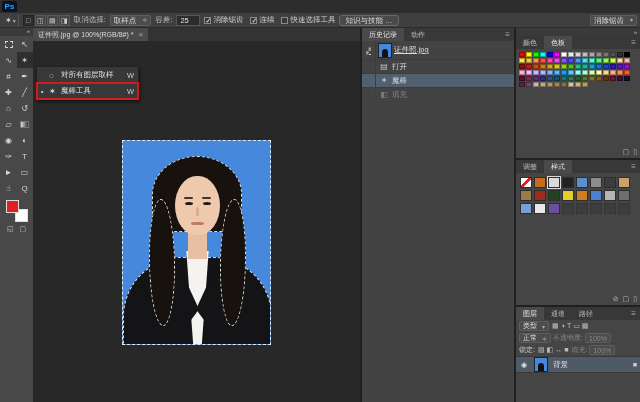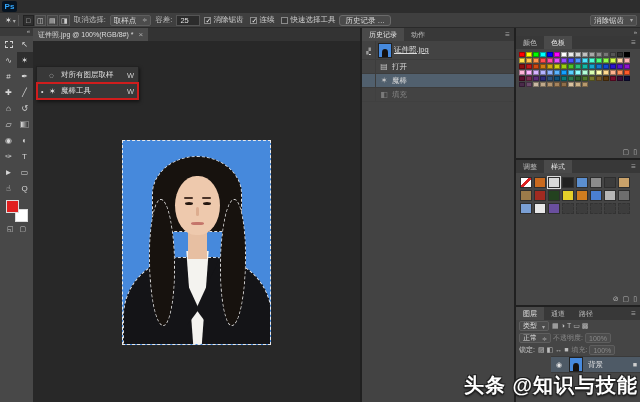--- a/index.html
+++ b/index.html
@@ -120,21 +120,21 @@
   .stc.none { background:linear-gradient(135deg,#fff 42%,#d22 42%,#d22 58%,#fff 58%); }
   .stc.selected { outline:1px solid #dadada; }
   .stc.empty { background:#3d3d3d; border-style:dashed; border-color:#333; }
   
   .lrow { display:flex; align-items:center; gap:2px; font-size:7px; color:#c9c9c9; padding:1px 3px; }
   .lsel { background:#4c4c4c; border:1px solid #5e5e5e; border-radius:2px; padding:0 3px;
     height:10px; display:flex; align-items:center; gap:5px; color:#ddd; }
   .lsel.gray, .gray { color:#8a8a8a; }
   .licon { font-size:7px; color:#bdbdbd; padding:0 1px; }
   #layer-row { display:flex; align-items:center; gap:3px; height:17px; background:#4e5a66;
-    border-top:1px solid #3a3a3a; border-bottom:1px solid #3a3a3a; font-size:7.5px; color:#e6e6e6; padding:0 3px;margin-left:35px; }
+    border-top:1px solid #3a3a3a; border-bottom:1px solid #3a3a3a; font-size:7.5px; color:#e6e6e6; padding:0 3px; }
   #layer-row .eye { font-size:7px; width:10px; text-align:center; }
   #layer-row .lockg { margin-left:auto; font-size:7px; color:#cfcfcf; }
   
   #watermark { position:absolute; right:2px; bottom:3px; z-index:50; font-size:20px; font-weight:bold;
     color:#ffffff; letter-spacing:1px; white-space:nowrap;
     text-shadow:-1px -1px 0 #222,1px -1px 0 #222,-1px 1px 0 #222,1px 1px 0 #222,0 2px 2px rgba(0,0,0,.6); }
   #watermark .handle { font-weight:bold; }
 </style>
 </head>
 <body>
@@ -170,21 +170,21 @@
         </div>
         <div class="cb">
           <span class="box">✓</span>
           <span>连续</span>
         </div>
         <div class="cb">
           <span class="box"></span>
           <span>快速选择工具</span>
         </div>
       </div>
-    <div class="opt-btn">历史记录 …</div>
+    <div class="opt-btn">知识与技能 …</div>
     <div id="workspace" class="opt-select">
       <span>消除锯齿</span>
       <span class="caret">▾</span>
     </div>
   </div>
 
   <div id="toolbar">
     <div class="collapse">«</div>
     <div id="tools-grid">
         <div class="tool">
@@ -521,16 +521,13 @@
       </div>
       <div id="layer-row">
         <span class="eye">◉</span>
         <div class="mini-photo"></div>
         <span>背景</span>
         <span class="lockg">■</span>
       </div>
     </div>
   </div>
 
-  <div id="watermark">
-    <span>头条 </span><span class="handle">@知识与技能</span>
-  </div>
 </div>
 
 </body></html>

